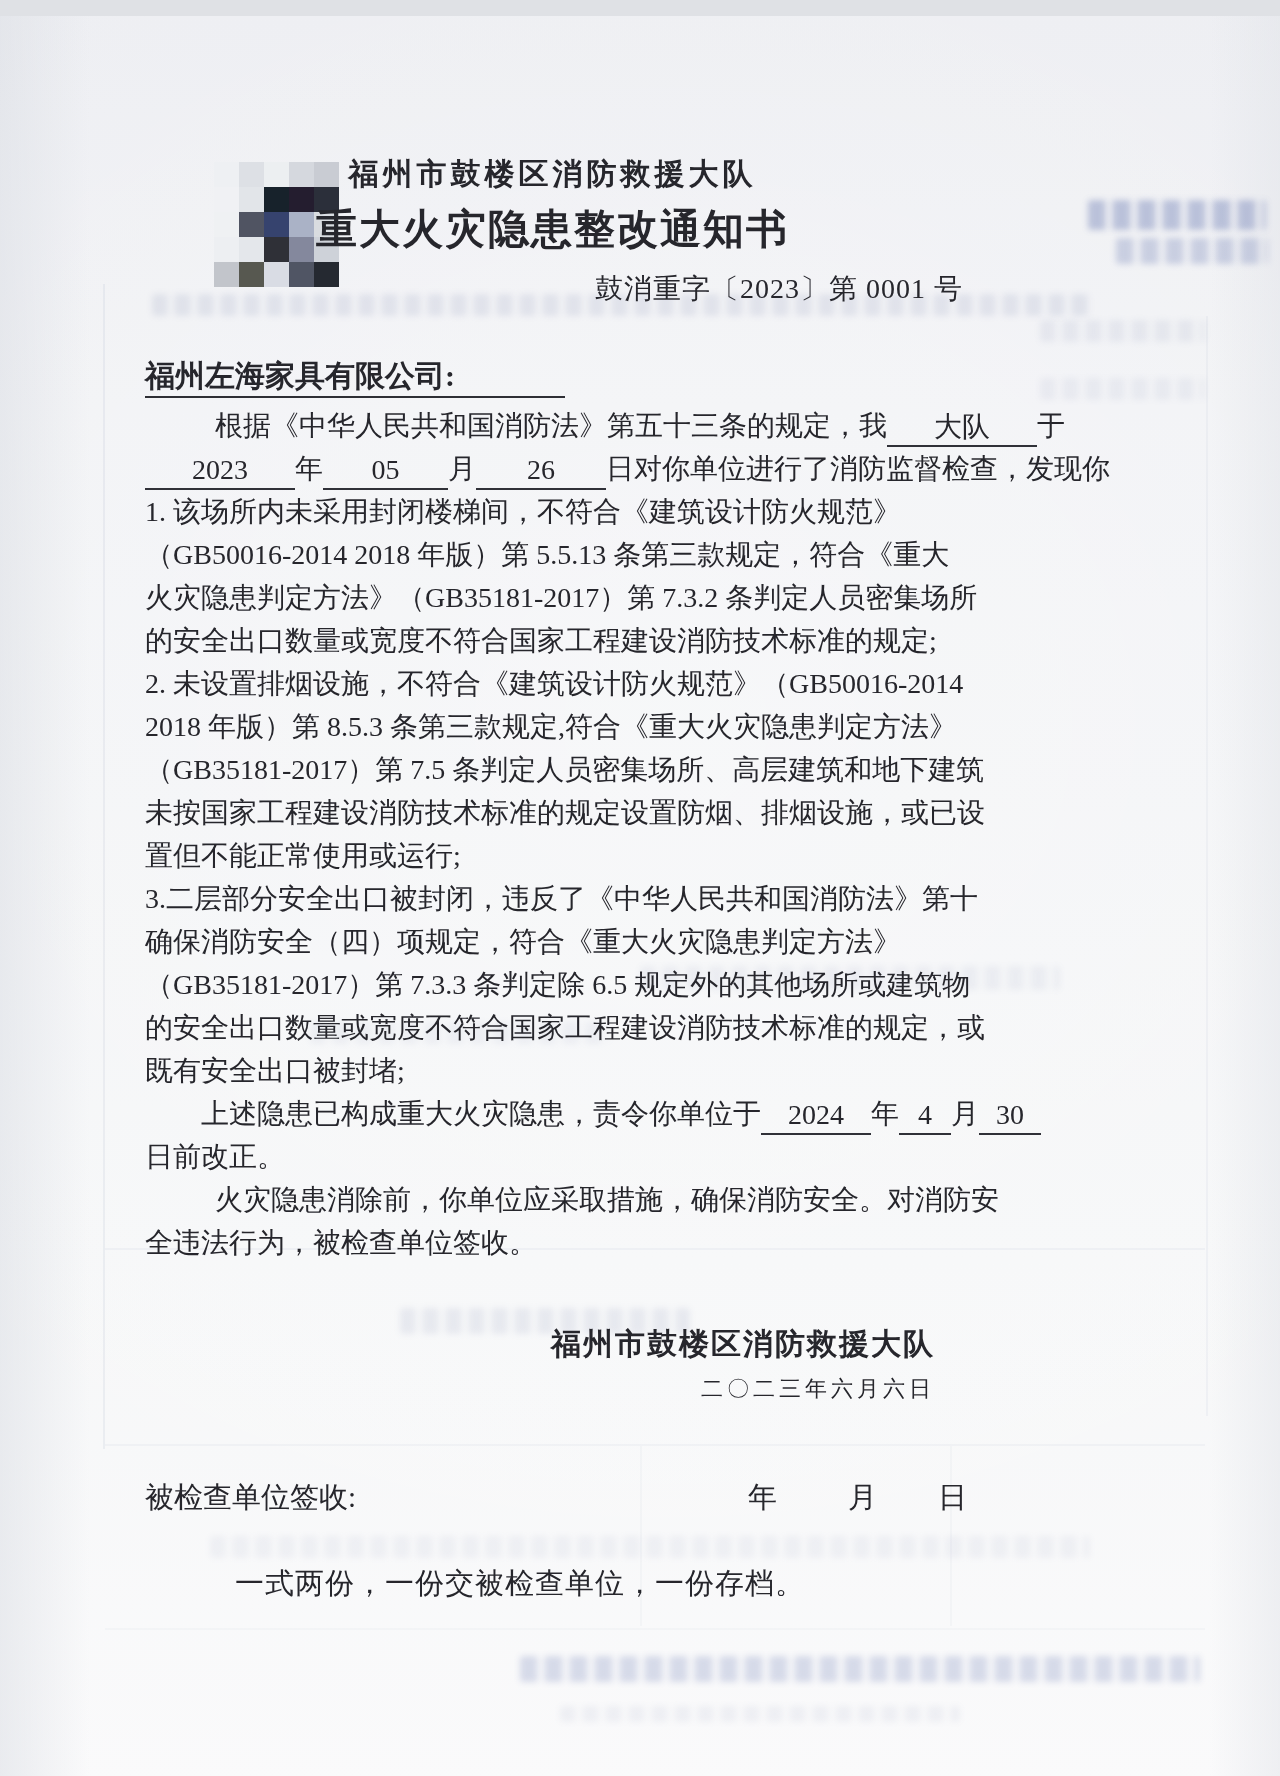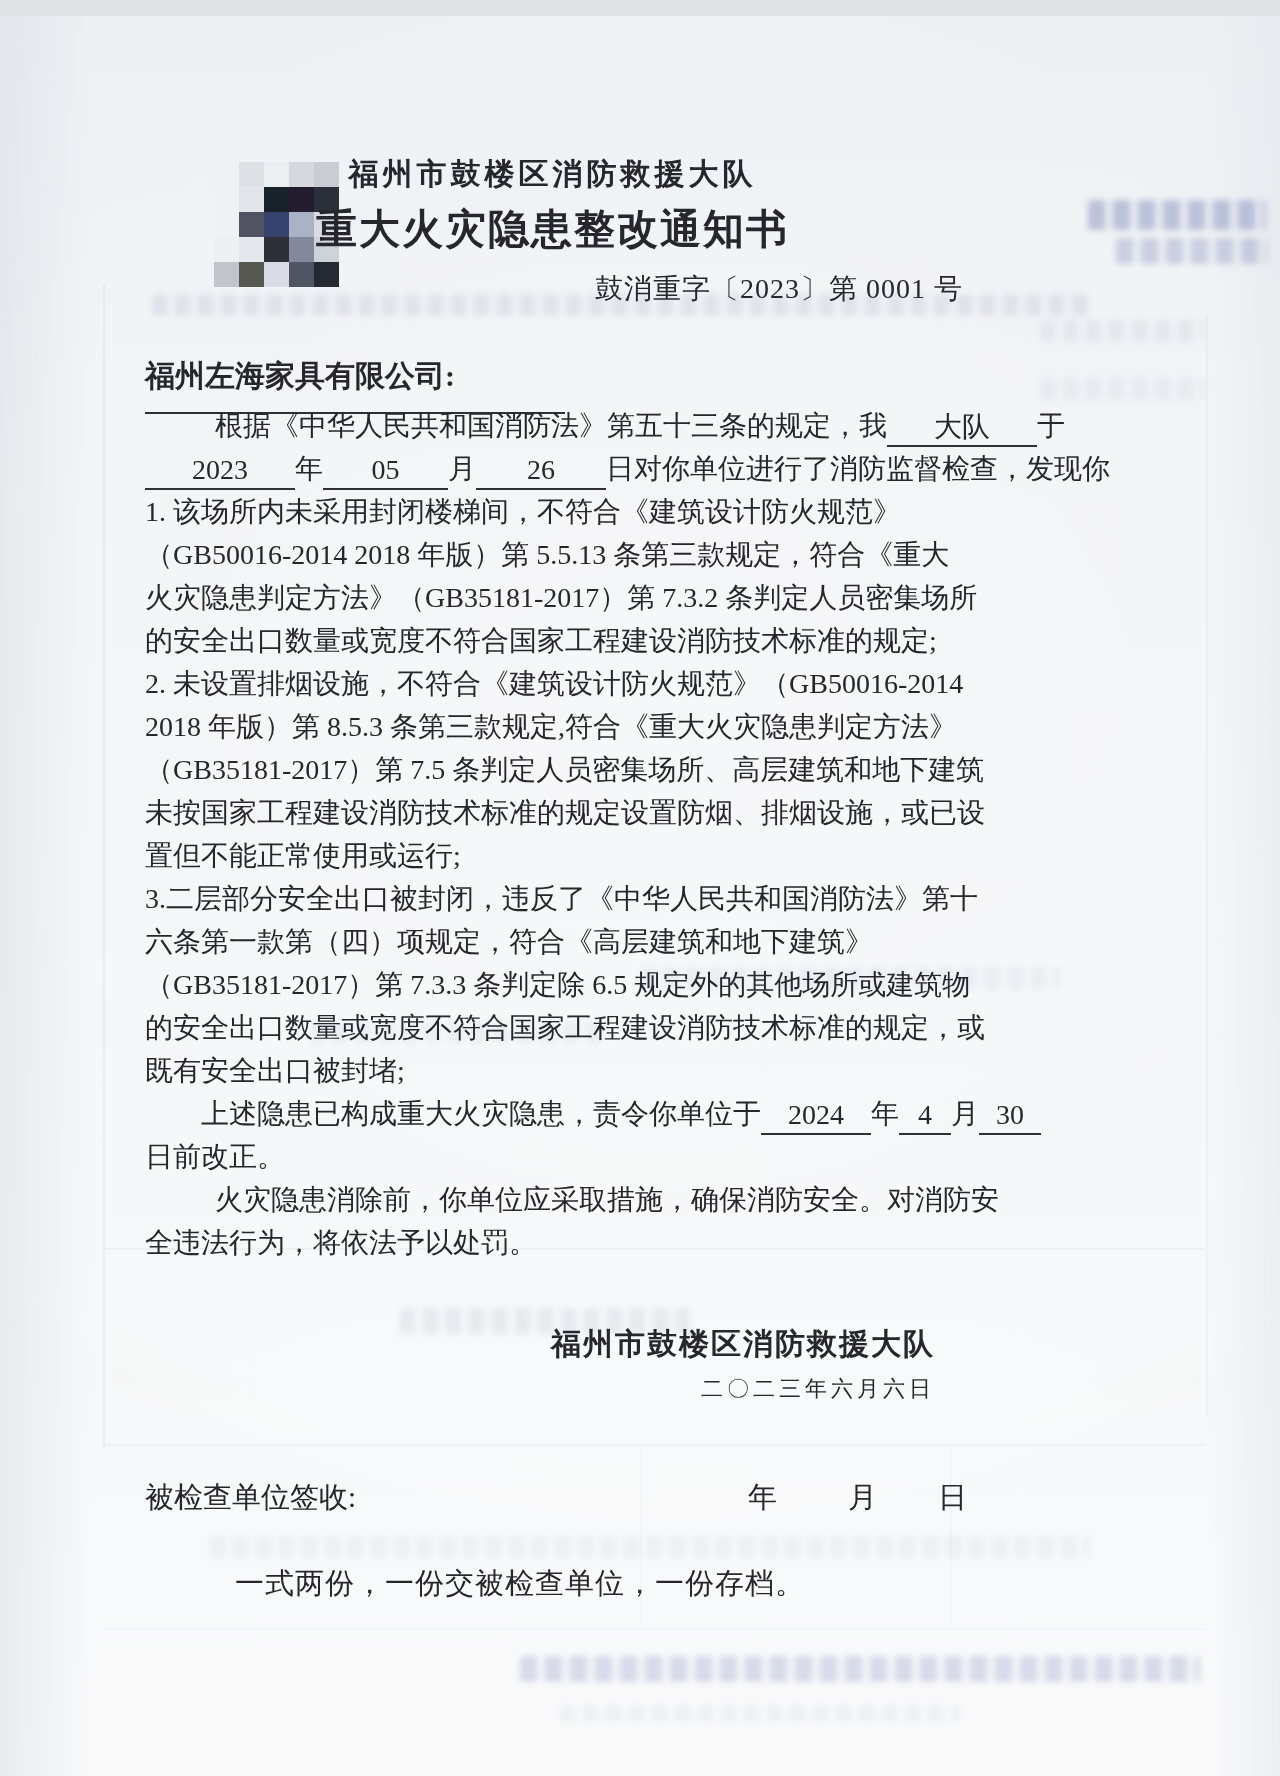--- a/index.html
+++ b/index.html
@@ -21,21 +21,21 @@
       linear-gradient(90deg,rgba(220,223,229,.55) 0,rgba(255,255,255,0) 90px),
       linear-gradient(270deg,rgba(226,228,233,.5) 0,rgba(255,255,255,0) 70px),
       radial-gradient(130% 80% at 52% 40%,rgba(255,255,255,.35) 0,rgba(255,255,255,0) 70%);
     pointer-events:none;
   }
   .abs{position:absolute;}
   .issuer{top:138px;left:145px;width:815px;text-align:center;font-size:30px;letter-spacing:4px;font-weight:600;}
   .title{top:186px;left:145px;width:815px;text-align:center;font-size:41px;font-weight:bold;letter-spacing:2px;}
   .docno{top:254px;left:145px;width:818px;text-align:right;font-size:28px;letter-spacing:1px;}
   .addressee{top:340px;left:145px;font-size:30px;font-weight:600;}
-  .addressee .uline{border-bottom:2px solid #2e2f35;padding-right:110px;padding-bottom:20px;}
+  .addressee .uline{border-bottom:2px solid #2e2f35;padding-right:110px;padding-bottom:4px;}
   .bodytext{top:388px;left:145px;width:825px;font-size:28px;}
   .line{height:43px;line-height:43px;white-space:nowrap;}
   .ind{padding-left:70px;}
   .ind2{padding-left:56px;}
   .blk{display:inline-block;text-align:center;border-bottom:2px solid #303138;height:39px;line-height:41px;vertical-align:bottom;}
   .w150{width:150px;}.w125{width:125px;}.w130{width:130px;}
   .w110{width:110px;}.w52{width:52px;}.w62{width:62px;}
   .sig-org{top:1308px;left:145px;width:790px;text-align:right;font-size:30px;font-weight:600;letter-spacing:2px;}
   .sig-date{top:1358px;left:145px;width:790px;text-align:right;padding-right:78px;font-size:22px;letter-spacing:4px;}
   .receipt-label{top:1462px;left:145px;font-size:29px;}
@@ -136,32 +136,32 @@
     <div class="line" data-name="hazard-1-line">火灾隐患判定方法》（GB35181-2017）第 7.3.2 条判定人员密集场所</div>
     <div class="line" data-name="hazard-1-line">的安全出口数量或宽度不符合国家工程建设消防技术标准的规定;</div>
 
     <div class="line" data-name="hazard-2-line">2. 未设置排烟设施，不符合《建筑设计防火规范》（GB50016-2014</div>
     <div class="line" data-name="hazard-2-line">2018 年版）第 8.5.3 条第三款规定,符合《重大火灾隐患判定方法》</div>
     <div class="line" data-name="hazard-2-line">（GB35181-2017）第 7.5 条判定人员密集场所、高层建筑和地下建筑</div>
     <div class="line" data-name="hazard-2-line">未按国家工程建设消防技术标准的规定设置防烟、排烟设施，或已设</div>
     <div class="line" data-name="hazard-2-line">置但不能正常使用或运行;</div>
 
     <div class="line" data-name="hazard-3-line">3.二层部分安全出口被封闭，违反了《中华人民共和国消防法》第十</div>
-    <div class="line" data-name="hazard-3-line">六条第一款第（四）项规定，符合《高层建筑和地下建筑》</div>
+    <div class="line" data-name="hazard-3-line">确保消防安全（四）项规定，符合《重大火灾隐患判定方法》</div>
     <div class="line" data-name="hazard-3-line">（GB35181-2017）第 7.3.3 条判定除 6.5 规定外的其他场所或建筑物</div>
     <div class="line" data-name="hazard-3-line">的安全出口数量或宽度不符合国家工程建设消防技术标准的规定，或</div>
     <div class="line" data-name="hazard-3-line">既有安全出口被封堵;</div>
 
     <div class="line ind2" data-name="deadline-line-1">
       <span data-name="deadline-pre">上述隐患已构成重大火灾隐患，责令你单位于</span><span class="blk w110" data-name="blank-deadline-year">2024</span><span data-name="deadline-year-label">年</span><span class="blk w52" data-name="blank-deadline-month">4</span><span data-name="deadline-month-label">月</span><span class="blk w62" data-name="blank-deadline-day">30</span>
     </div>
     <div class="line" data-name="deadline-line-2">日前改正。</div>
 
     <div class="line ind" data-name="closing-line-1">火灾隐患消除前，你单位应采取措施，确保消防安全。对消防安</div>
-    <div class="line" data-name="closing-line-2">全违法行为，将依法予以处罚。</div>
+    <div class="line" data-name="closing-line-2">全违法行为，被检查单位签收。</div>
   </div>
 
   <div class="abs sig-org" data-name="signature-org">福州市鼓楼区消防救援大队</div>
   <div class="abs sig-date" data-name="signature-date">二〇二三年六月六日</div>
 
   <div class="abs receipt-label" data-name="receipt-sign-label">被检查单位签收:</div>
   <div class="abs receipt-y" data-name="receipt-year-label">年</div>
   <div class="abs receipt-m" data-name="receipt-month-label">月</div>
   <div class="abs receipt-d" data-name="receipt-day-label">日</div>
 

